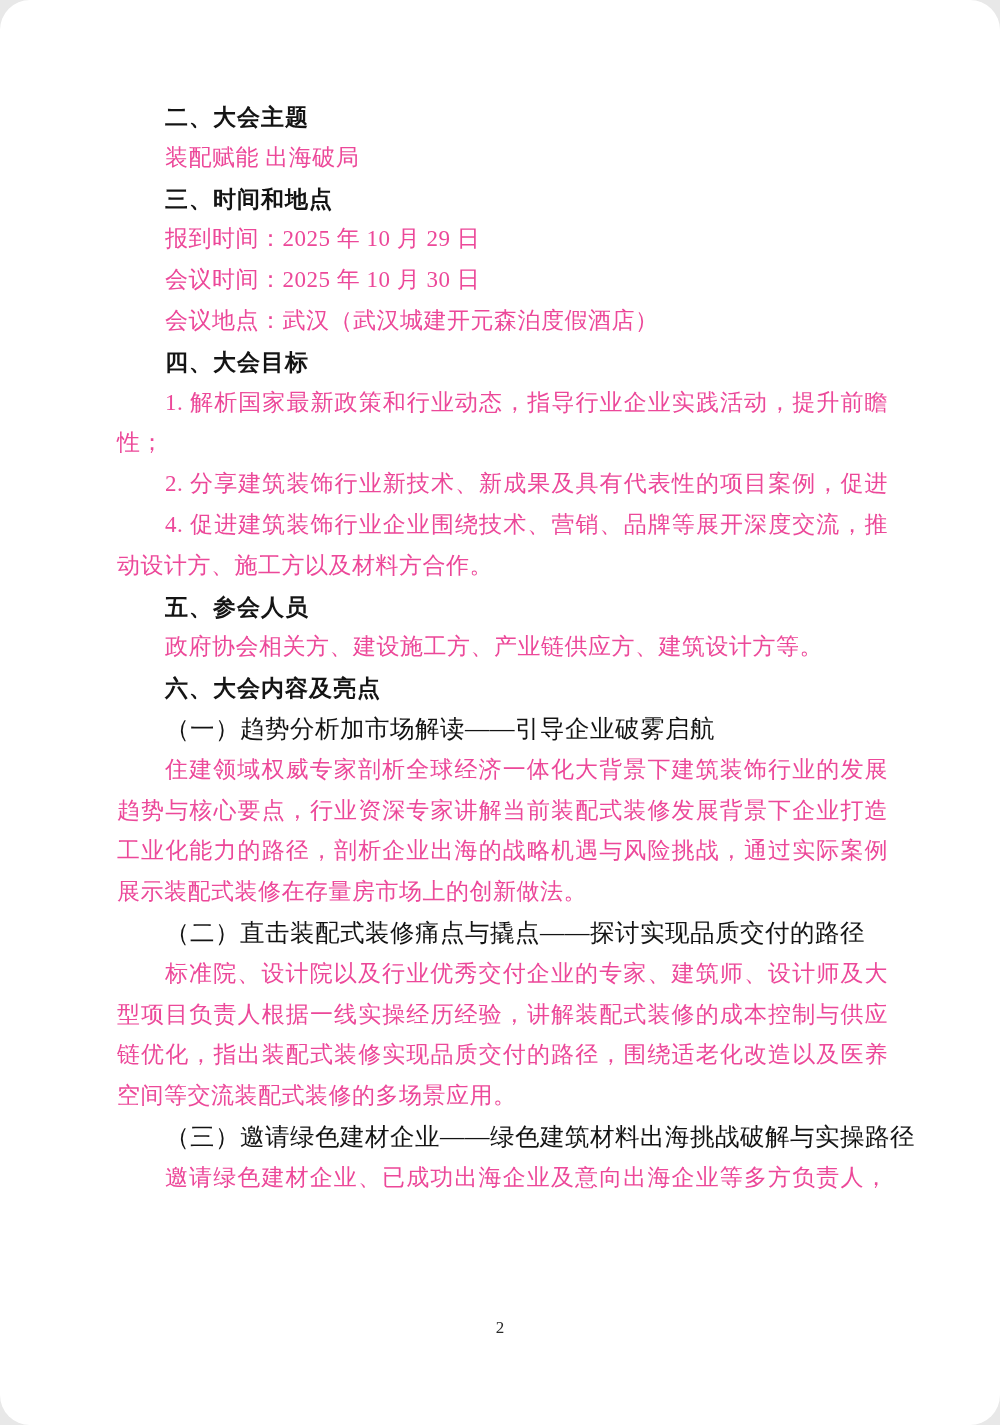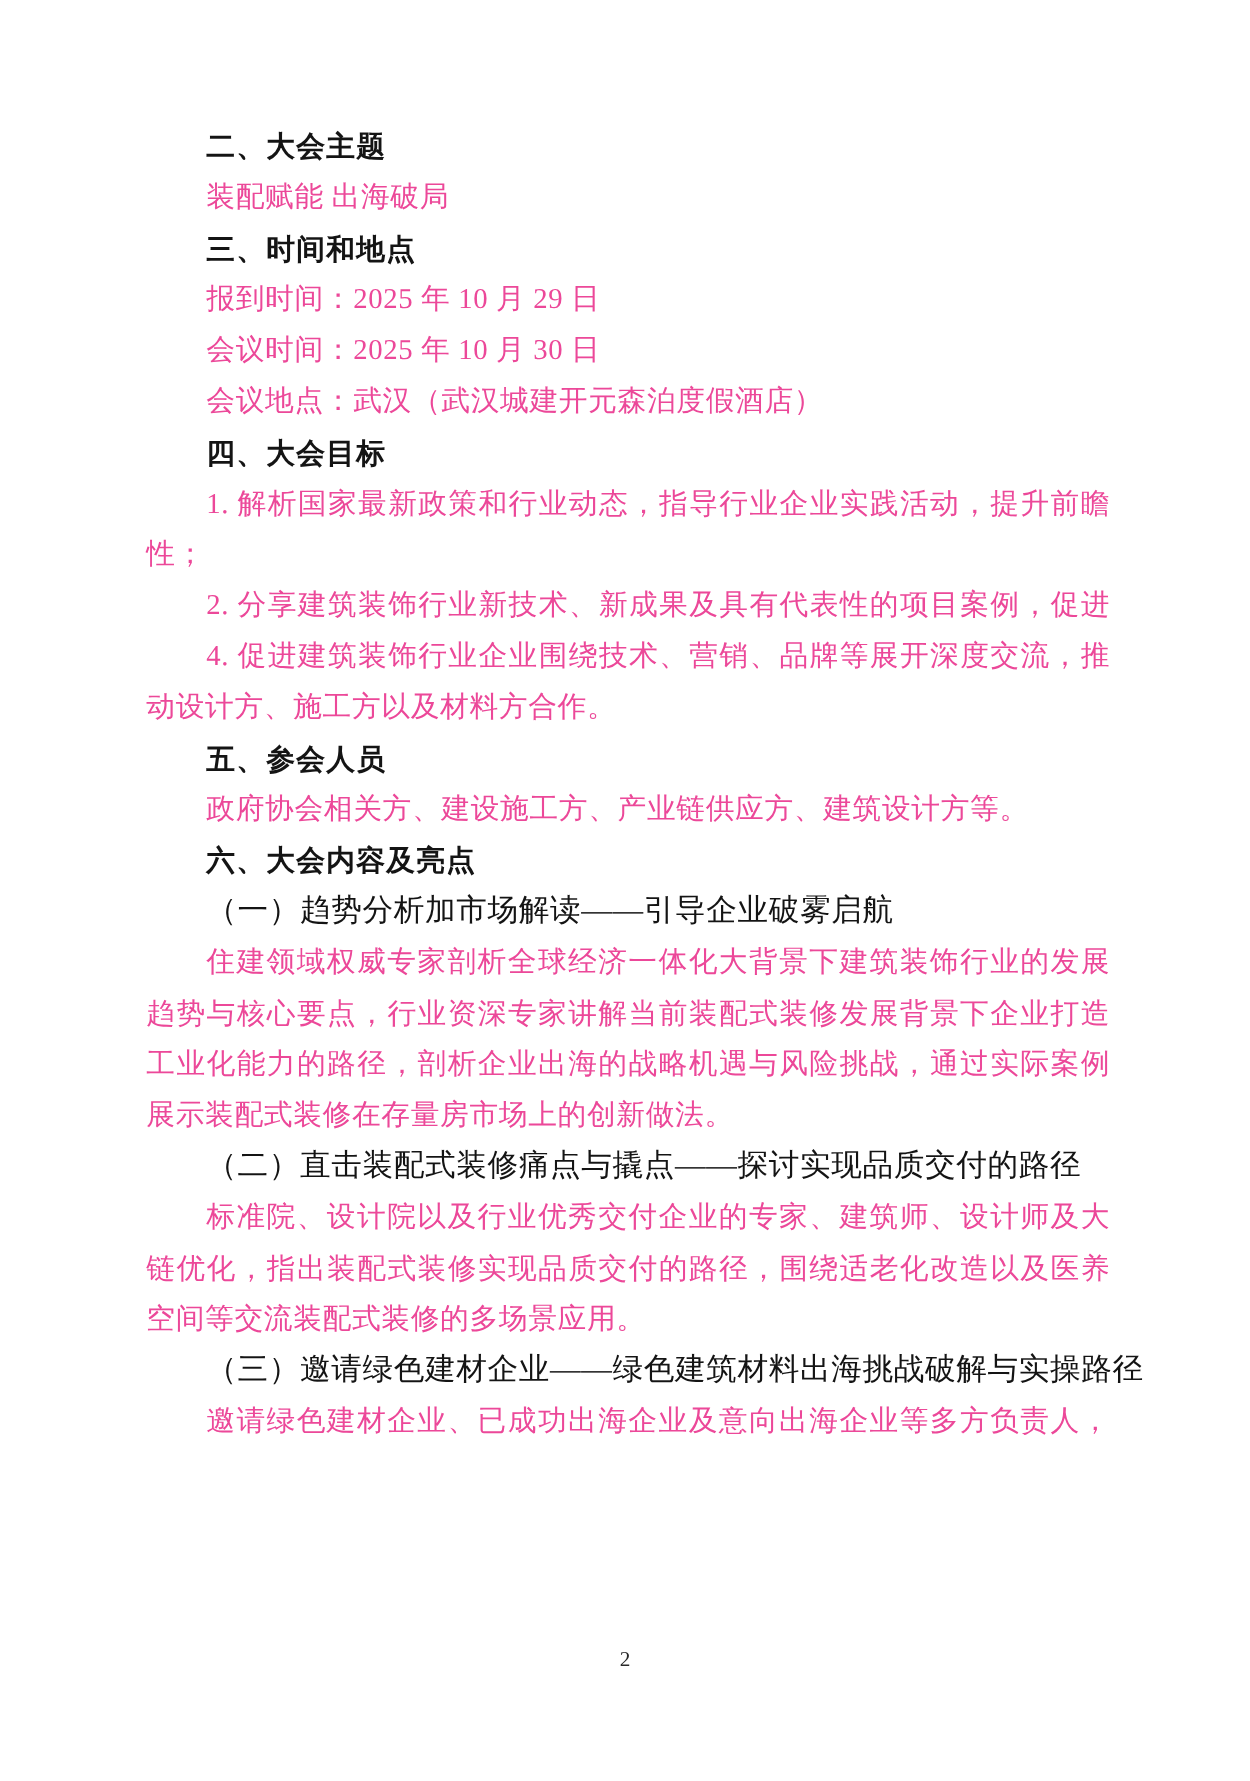--- a/index.html
+++ b/index.html
@@ -9,20 +9,21 @@
     background: #e8e8e8;
   }
   .page {
     position: relative;
     width: 1000px;
     height: 1425px;
     margin: 0 auto;
     background: #ffffff;
     overflow: hidden;
     font-family: "Liberation Serif", serif;
+    border-radius: 30px;
   }
   .content {
     position: absolute;
     left: 117px;
     top: 97px;
     width: 771px;
   }
   .line {
     height: 40.8px;
     line-height: 40.8px;
@@ -76,19 +77,20 @@
       <div class="line heading indent">五、参会人员</div>
       <div class="line body indent">政府协会相关方、建设施工方、产业链供应方、建筑设计方等。</div>
       <div class="line heading indent">六、大会内容及亮点</div>
       <div class="line subheading indent">（一）趋势分析加市场解读——引导企业破雾启航</div>
       <div class="line body indent fill">住建领域权威专家剖析全球经济一体化大背景下建筑装饰行业的发展</div>
       <div class="line body fill">趋势与核心要点，行业资深专家讲解当前装配式装修发展背景下企业打造</div>
       <div class="line body fill">工业化能力的路径，剖析企业出海的战略机遇与风险挑战，通过实际案例</div>
       <div class="line body">展示装配式装修在存量房市场上的创新做法。</div>
       <div class="line subheading indent">（二）直击装配式装修痛点与撬点——探讨实现品质交付的路径</div>
       <div class="line body indent fill">标准院、设计院以及行业优秀交付企业的专家、建筑师、设计师及大</div>
+      <div class="line body fill">型项目负责人根据一线实操经历经验，讲解装配式装修的成本控制与供应</div>
       <div class="line body fill">链优化，指出装配式装修实现品质交付的路径，围绕适老化改造以及医养</div>
       <div class="line body">空间等交流装配式装修的多场景应用。</div>
       <div class="line subheading indent">（三）邀请绿色建材企业——绿色建筑材料出海挑战破解与实操路径</div>
       <div class="line body indent fill">邀请绿色建材企业、已成功出海企业及意向出海企业等多方负责人，</div>
     </div>
   <div class="page-number">2</div>
 </div>
 
 </body></html>

